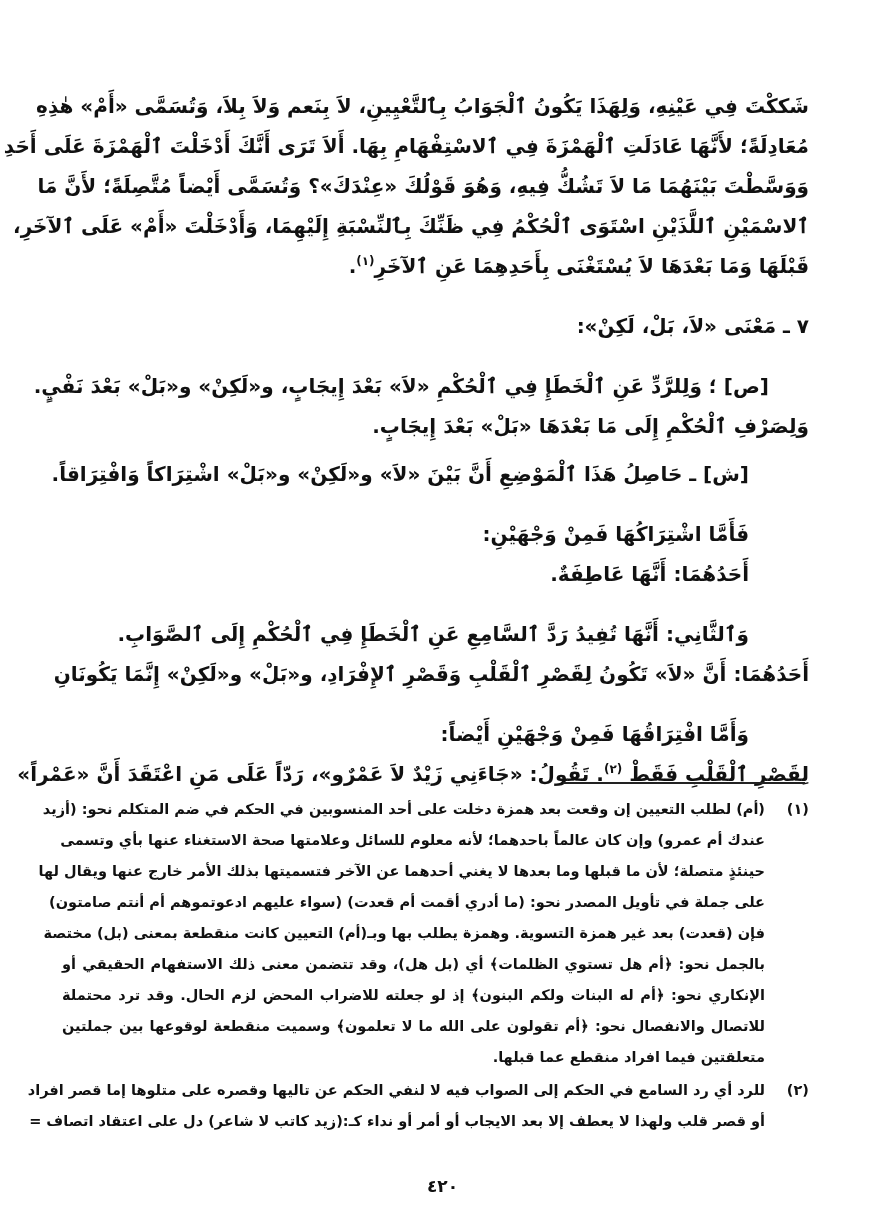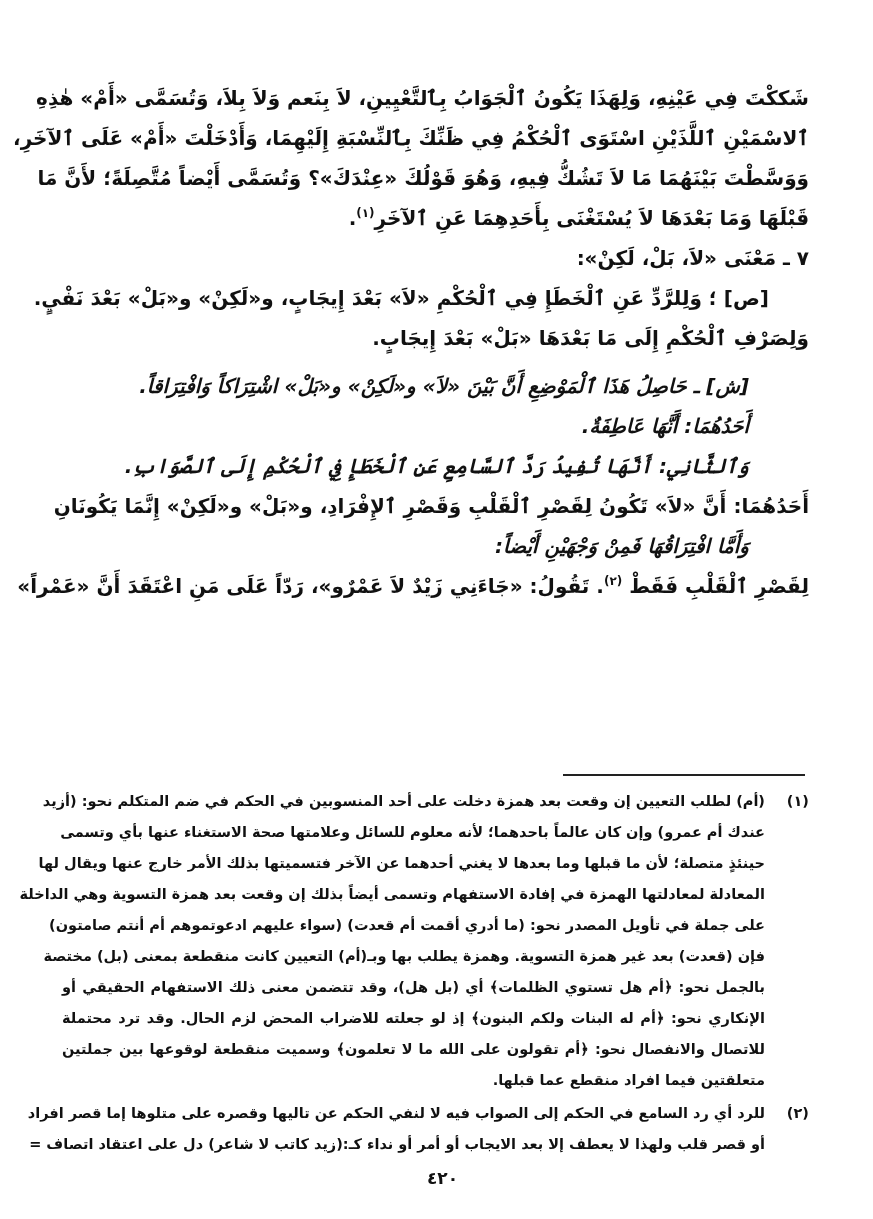--- a/index.html
+++ b/index.html
@@ -11,21 +11,21 @@
       width: 873px;
       height: 1219px;
       position: relative;
       overflow: hidden;
       color: #111111;
       font-family: "DejaVu Sans", "Liberation Sans", sans-serif;
       direction: rtl;
     }
     .page {
       position: absolute;
-      left: 0; top: 6px;
+      left: 0; top: 14px;
       width: 873px; height: 945px;
     }
     .body-text {
       position: absolute;
       left: 68px;
       right: 64px;
       top: 72px;
       font-weight: bold;
       font-size: 20px;
       line-height: 40px;
@@ -36,26 +36,25 @@
       text-align: justify;
       text-align-last: justify;
       height: 40px;
       overflow: visible;
     }
     .line.short {
       text-align-last: right;
     }
     .line.indent {
       padding-right: 60px;
-      font-style: italic;
     }
     .line.indent-small {
       padding-right: 40px;
     }
-    .line.gap-before { margin-top: 0; }
+    .line.gap-before { margin-top: 20px; }
     .line.gap-large { margin-top: 8px; }
     .heading-line {
       font-size: 20px;
     }
     sup {
       font-size: 12px;
       vertical-align: super;
       line-height: 0;
     }
 
@@ -111,46 +110,47 @@
       margin-left: 6px;
     }
   </style>
 </head>
 <body>
 
 <div class="page">
 
   <div class="body-text">
     <span class="line">شَككْتَ فِي عَيْنِهِ، وَلِهَذَا يَكُونُ ٱلْجَوَابُ بِٱلتَّعْيِينِ، لاَ بِنَعم وَلاَ بِلاَ، وَتُسَمَّى «أَمْ» هٰذِهِ</span>
+    <span class="line">مُعَادِلَةً؛ لأَنَّهَا عَادَلَتِ ٱلْهَمْزَةَ فِي ٱلاسْتِفْهَامِ بِهَا. أَلاَ تَرَى أَنَّكَ أَدْخَلْتَ ٱلْهَمْزَةَ عَلَى أَحَدِ</span>
+    <span class="line">وَوَسَّطْتَ بَيْنَهُمَا مَا لاَ تَشُكُّ فِيهِ، وَهُوَ قَوْلُكَ «عِنْدَكَ»؟ وَتُسَمَّى أَيْضاً مُتَّصِلَةً؛ لأَنَّ مَا</span>
     <span class="line">ٱلاسْمَيْنِ ٱللَّذَيْنِ اسْتَوَى ٱلْحُكْمُ فِي ظَنِّكَ بِٱلنِّسْبَةِ إِلَيْهِمَا، وَأَدْخَلْتَ «أَمْ» عَلَى ٱلآخَرِ،</span>
-    <span class="line">وَوَسَّطْتَ بَيْنَهُمَا مَا لاَ تَشُكُّ فِيهِ، وَهُوَ قَوْلُكَ «عِنْدَكَ»؟ وَتُسَمَّى أَيْضاً مُتَّصِلَةً؛ لأَنَّ مَا</span>
     <span class="line short"><span>قَبْلَهَا وَمَا بَعْدَهَا لاَ يُسْتَغْنَى بِأَحَدِهِمَا عَنِ ٱلآخَرِ</span><sup>(١)</sup><span>.</span></span>
 
     <span class="line short heading-line gap-before">٧ ـ مَعْنَى «لاَ، بَلْ، لَكِنْ»:</span>
 
     <span class="line indent-small gap-before">[ص] ؛ وَلِلرَّدِّ عَنِ ٱلْخَطَإِ فِي ٱلْحُكْمِ «لاَ» بَعْدَ إِيجَابٍ، و«لَكِنْ» و«بَلْ» بَعْدَ نَفْيٍ.</span>
     <span class="line short">وَلِصَرْفِ ٱلْحُكْمِ إِلَى مَا بَعْدَهَا «بَلْ» بَعْدَ إِيجَابٍ.</span>
 
     <span class="line short indent gap-large">[ش] ـ حَاصِلُ هَذَا ٱلْمَوْضِعِ أَنَّ بَيْنَ «لاَ» و«لَكِنْ» و«بَلْ» اشْتِرَاكاً وَافْتِرَاقاً.</span>
+    <span class="line short indent gap-before">فَأَمَّا اشْتِرَاكُهَا فَمِنْ وَجْهَيْنِ:</span>
     <span class="line short indent">أَحَدُهُمَا: أَنَّهَا عَاطِفَةٌ.</span>
     <span class="line short indent gap-before">وَٱلثَّانِي: أَنَّهَا تُفِيدُ رَدَّ ٱلسَّامِعِ عَنِ ٱلْخَطَإِ فِي ٱلْحُكْمِ إِلَى ٱلصَّوَابِ.</span>
     <span class="line">أَحَدُهُمَا: أَنَّ «لاَ» تَكُونُ لِقَصْرِ ٱلْقَلْبِ وَقَصْرِ ٱلإِفْرَادِ، و«بَلْ» و«لَكِنْ» إِنَّمَا يَكُونَانِ</span>
     <span class="line short indent gap-before">وَأَمَّا افْتِرَاقُهَا فَمِنْ وَجْهَيْنِ أَيْضاً:</span>
     <span class="line"><span>لِقَصْرِ ٱلْقَلْبِ فَقَطْ</span> <sup>(٢)</sup><span>. تَقُولُ: «جَاءَنِي زَيْدٌ لاَ عَمْرٌو»، رَدّاً عَلَى مَنِ اعْتَقَدَ أَنَّ «عَمْراً»</span></span>
   </div>
 
   <div class="footnote-rule"></div>
 
   <div class="footnotes">
     <div class="fn">
       <span class="fn-num">(١)</span>
       <span class="fn-line">(أم) لطلب التعيين إن وقعت بعد همزة دخلت على أحد المنسوبين في الحكم في ضم المتكلم نحو: (أزيد</span>
       <span class="fn-line">عندك أم عمرو) وإن كان عالماً باحدهما؛ لأنه معلوم للسائل وعلامتها صحة الاستغناء عنها بأي وتسمى</span>
       <span class="fn-line">حينئذٍ متصلة؛ لأن ما قبلها وما بعدها لا يغني أحدهما عن الآخر فتسميتها بذلك الأمر خارج عنها ويقال لها</span>
-      <span class="fn-line">المعادلة لمعادلتها الهمزة في إفادة الاستفهام وتسمى أيضاً بذلك إن وقعت بعد همزة التسوية وهي الداخلة</span>
       <span class="fn-line">على جملة في تأويل المصدر نحو: (ما أدري أقمت أم قعدت) (سواء عليهم ادعوتموهم أم أنتم صامتون)</span>
       <span class="fn-line">فإن (قعدت) بعد غير همزة التسوية. وهمزة يطلب بها وبـ(أم) التعيين كانت منقطعة بمعنى (بل) مختصة</span>
       <span class="fn-line">بالجمل نحو: ﴿أم هل تستوي الظلمات﴾ أي (بل هل)، وقد تتضمن معنى ذلك الاستفهام الحقيقي أو</span>
       <span class="fn-line">الإنكاري نحو: ﴿أم له البنات ولكم البنون﴾ إذ لو جعلته للاضراب المحض لزم الحال. وقد ترد محتملة</span>
       <span class="fn-line">للاتصال والانفصال نحو: ﴿أم تقولون على الله ما لا تعلمون﴾ وسميت منقطعة لوقوعها بين جملتين</span>
       <span class="fn-line short">متعلقتين فيما افراد منقطع عما قبلها.</span>
     </div>
     <div class="fn">
       <span class="fn-num">(٢)</span>
       <span class="fn-line">للرد أي رد السامع في الحكم إلى الصواب فيه لا لنفي الحكم عن تاليها وقصره على متلوها إما قصر افراد</span>

